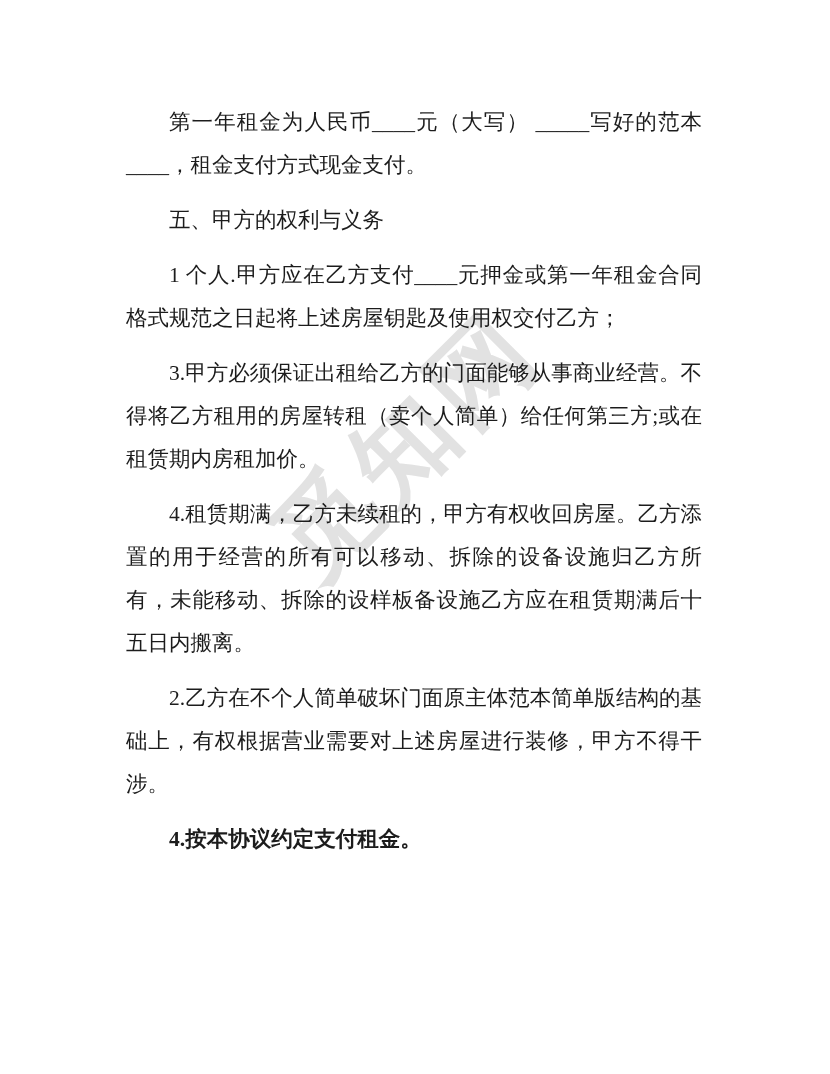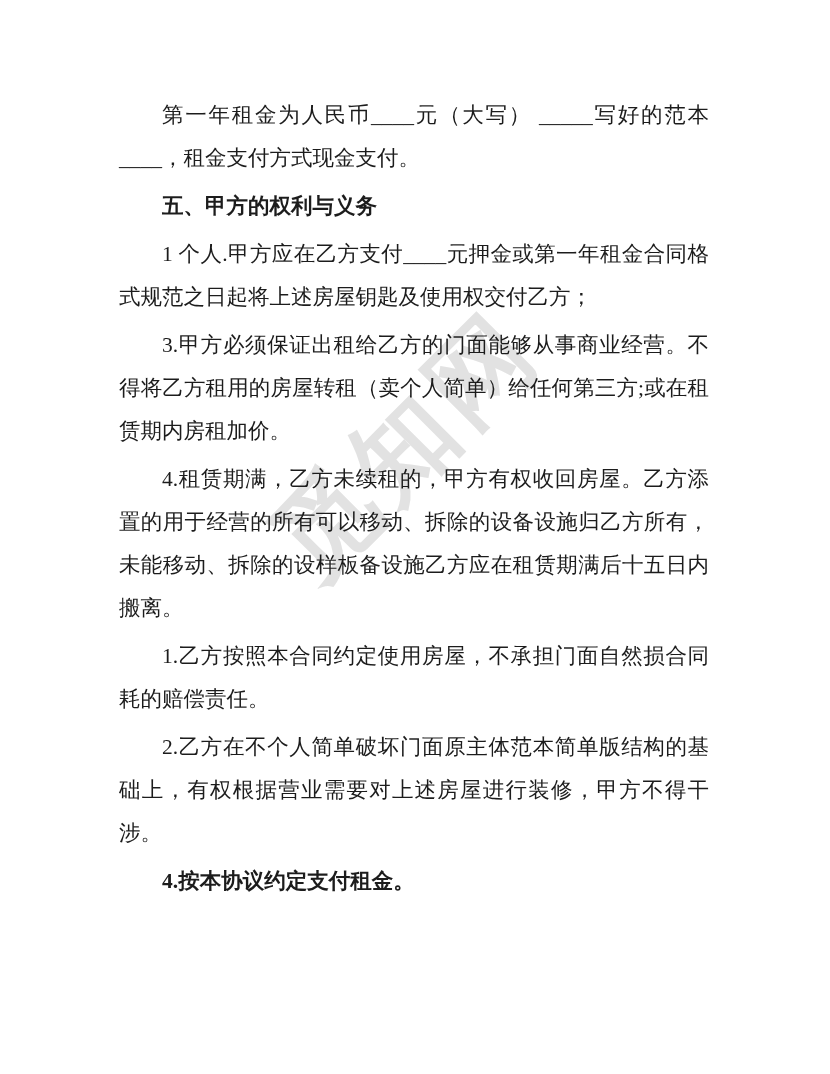--- a/index.html
+++ b/index.html
@@ -43,40 +43,39 @@
     left: 114px;
     top: 89px;
     width: 600px;
     z-index: 1;
     font-size: 21.5px;
     line-height: 43px;
     color: #1c1c1c;
     text-align: justify;
   }
   .content p {
-    margin: 5px;
+    margin: 12px;
     padding: 0;
     text-indent: 2em;
   }
   .content p.heading {
-    font-weight: bold;
+    font-weight: normal;
   }
   .content p.bold-body {
     font-weight: bold;
     font-family: Liberation Serif, serif;
   }
 </style>
 </head>
 <body>
 
 <div class="page">
   <div class="watermark">觅知网</div>
   <div class="content">
       <p class="body">第一年租金为人民币____元（大写） _____写好的范本____，租金支付方式现金支付。</p>
       <p class="heading">五、甲方的权利与义务</p>
       <p class="body">1 个人.甲方应在乙方支付____元押金或第一年租金合同格式规范之日起将上述房屋钥匙及使用权交付乙方；</p>
       <p class="body">3.甲方必须保证出租给乙方的门面能够从事商业经营。不得将乙方租用的房屋转租（卖个人简单）给任何第三方;或在租赁期内房租加价。</p>
       <p class="body">4.租赁期满，乙方未续租的，甲方有权收回房屋。乙方添置的用于经营的所有可以移动、拆除的设备设施归乙方所有，未能移动、拆除的设样板备设施乙方应在租赁期满后十五日内搬离。</p>
-      <p class="body">1.乙方按照本合同约定使用房屋，不承担门面自然损合同耗的赔偿责任。</p>
       <p class="body">2.乙方在不个人简单破坏门面原主体范本简单版结构的基础上，有权根据营业需要对上述房屋进行装修，甲方不得干涉。</p>
       <p class="bold-body">4.按本协议约定支付租金。</p>
     </div>
 </div>
 
 </body></html>

